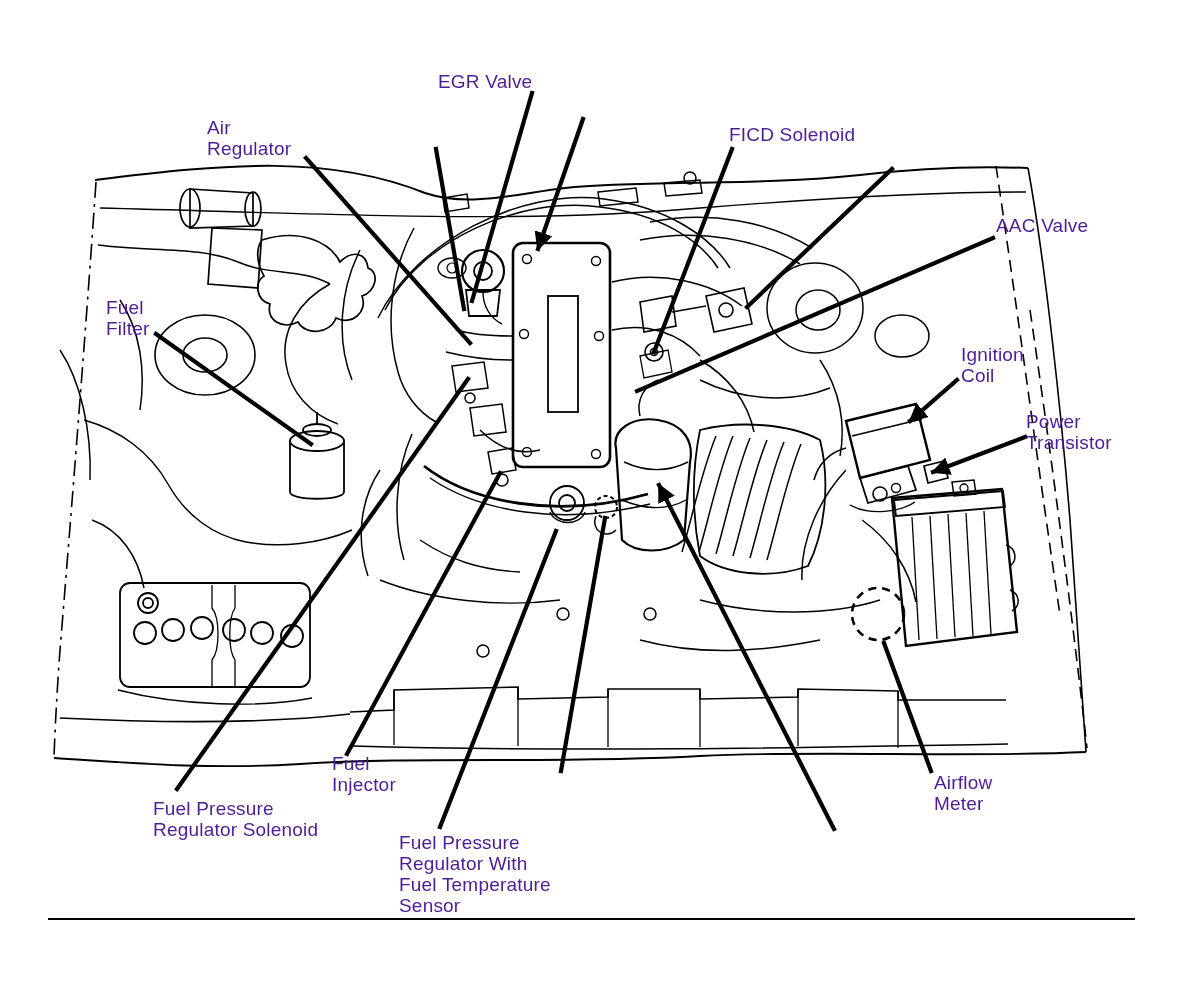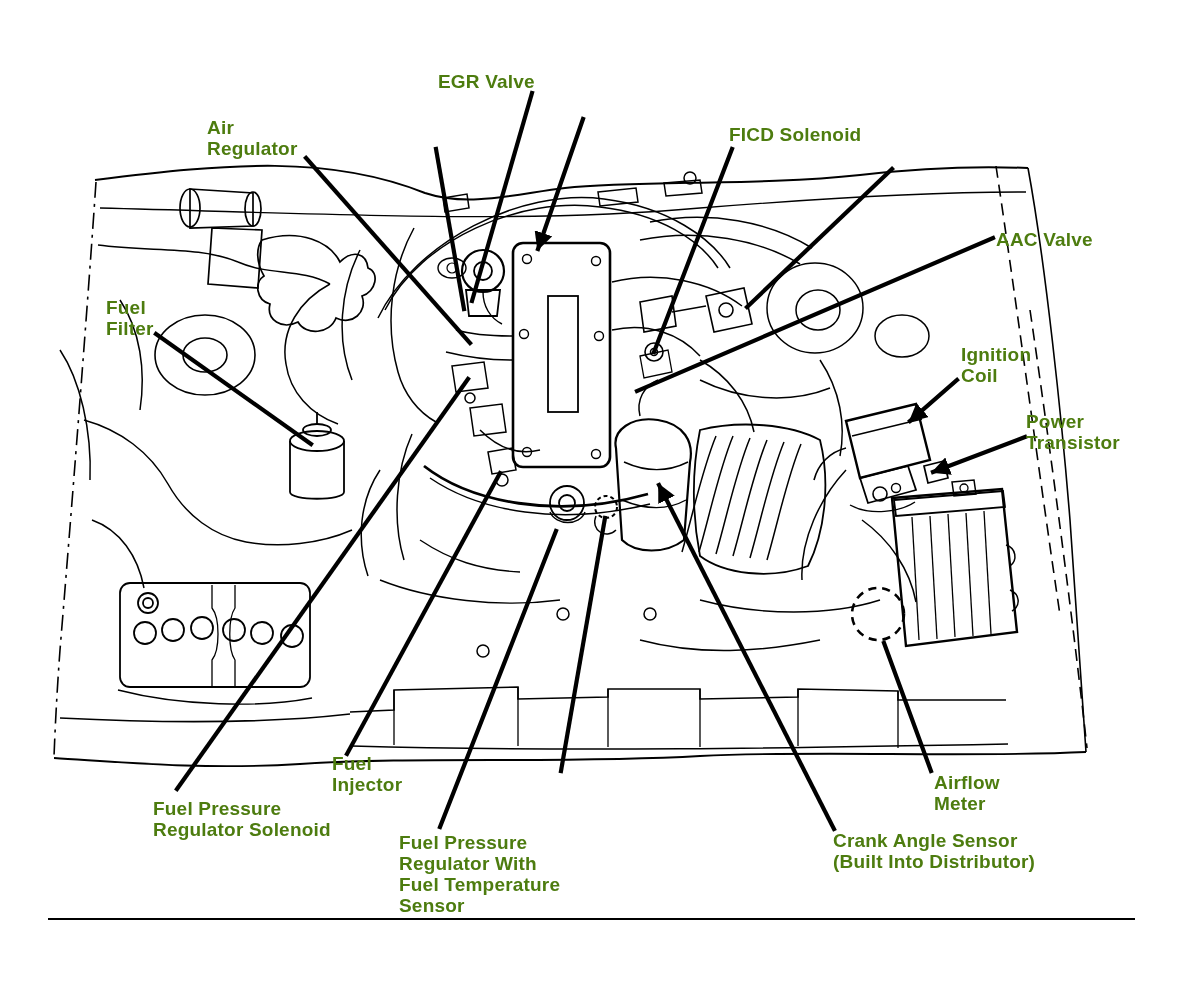--- a/index.html
+++ b/index.html
@@ -1,19 +1,19 @@
 <!DOCTYPE html>
 <html><head>
 <meta charset="utf-8">
 <style>
   html,body{margin:0;padding:0;background:#ffffff;}
   .stage{position:relative;width:1183px;height:996px;background:#ffffff;overflow:hidden;
          font-family:"Liberation Sans",sans-serif;}
   .stage svg{position:absolute;left:0;top:0;}
-  .lbl{position:absolute;color:#4d7c0f;font-size:19px;line-height:21px;font-weight:700;
+  .lbl{position:absolute;color:#4c1d95;font-size:19px;line-height:21px;font-weight:400;
        white-space:nowrap;letter-spacing:.2px;}
   .art{stroke:#000;fill:none;}
 </style>
 </head>
 <body>
 
 <div class="stage">
 
 <svg width="1183" height="996" viewBox="0 0 1183 996">
   <defs>
@@ -256,21 +256,21 @@
 <div class="lbl" style="left:438px;top:71px">
   <div>EGR Valve</div>
 </div>
 
 
 <div class="lbl" style="left:729px;top:124px">
   <div>FICD Solenoid</div>
 </div>
 
 
-<div class="lbl" style="left:996px;top:229px">
+<div class="lbl" style="left:996px;top:215px">
   <div>AAC Valve</div>
 </div>
 
 <div class="lbl" style="left:106px;top:297px">
   <div>Fuel</div>
   <div>Filter</div>
 </div>
 
 <div class="lbl" style="left:961px;top:344px">
   <div>Ignition</div>
@@ -293,23 +293,19 @@
 </div>
 
 <div class="lbl" style="left:399px;top:832px">
   <div>Fuel Pressure</div>
   <div>Regulator With</div>
   <div>Fuel Temperature</div>
   <div>Sensor</div>
 </div>
 
 
-<div class="lbl" style="left:833px;top:830px">
-  <div>Crank Angle Sensor</div>
-  <div>(Built Into Distributor)</div>
-</div>
 
 <div class="lbl" style="left:934px;top:772px">
   <div>Airflow</div>
   <div>Meter</div>
 </div>
 
 </div>
 
 </body></html>

